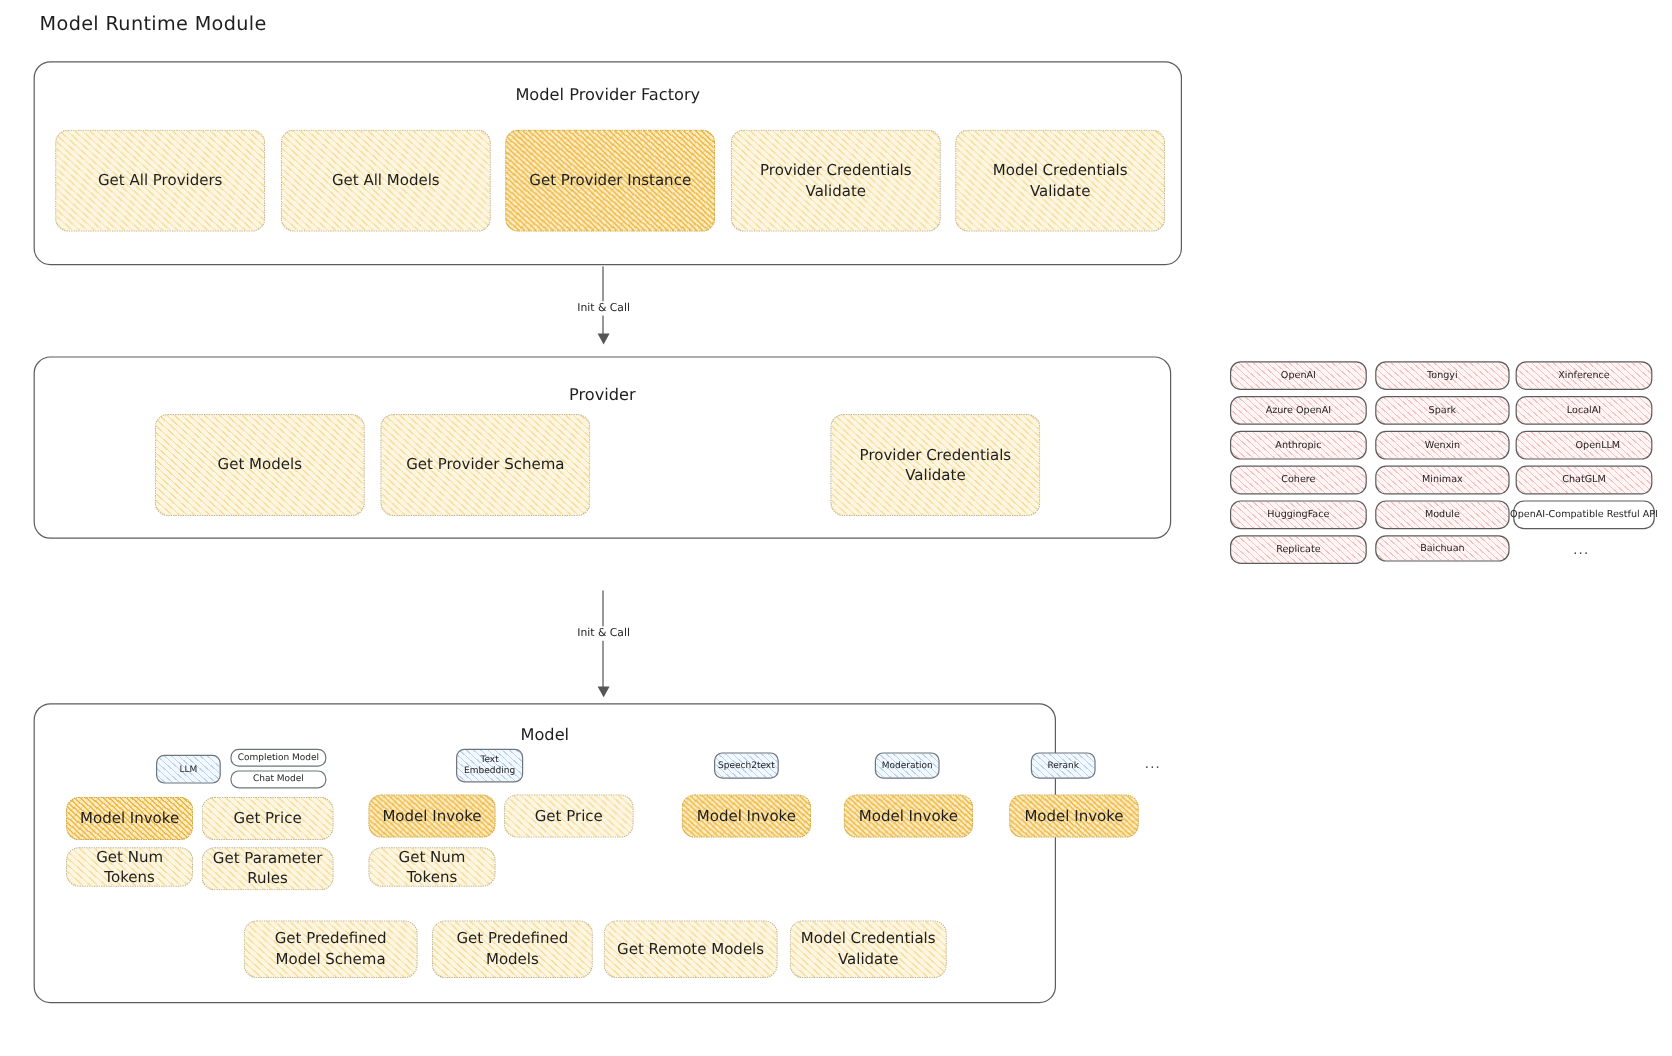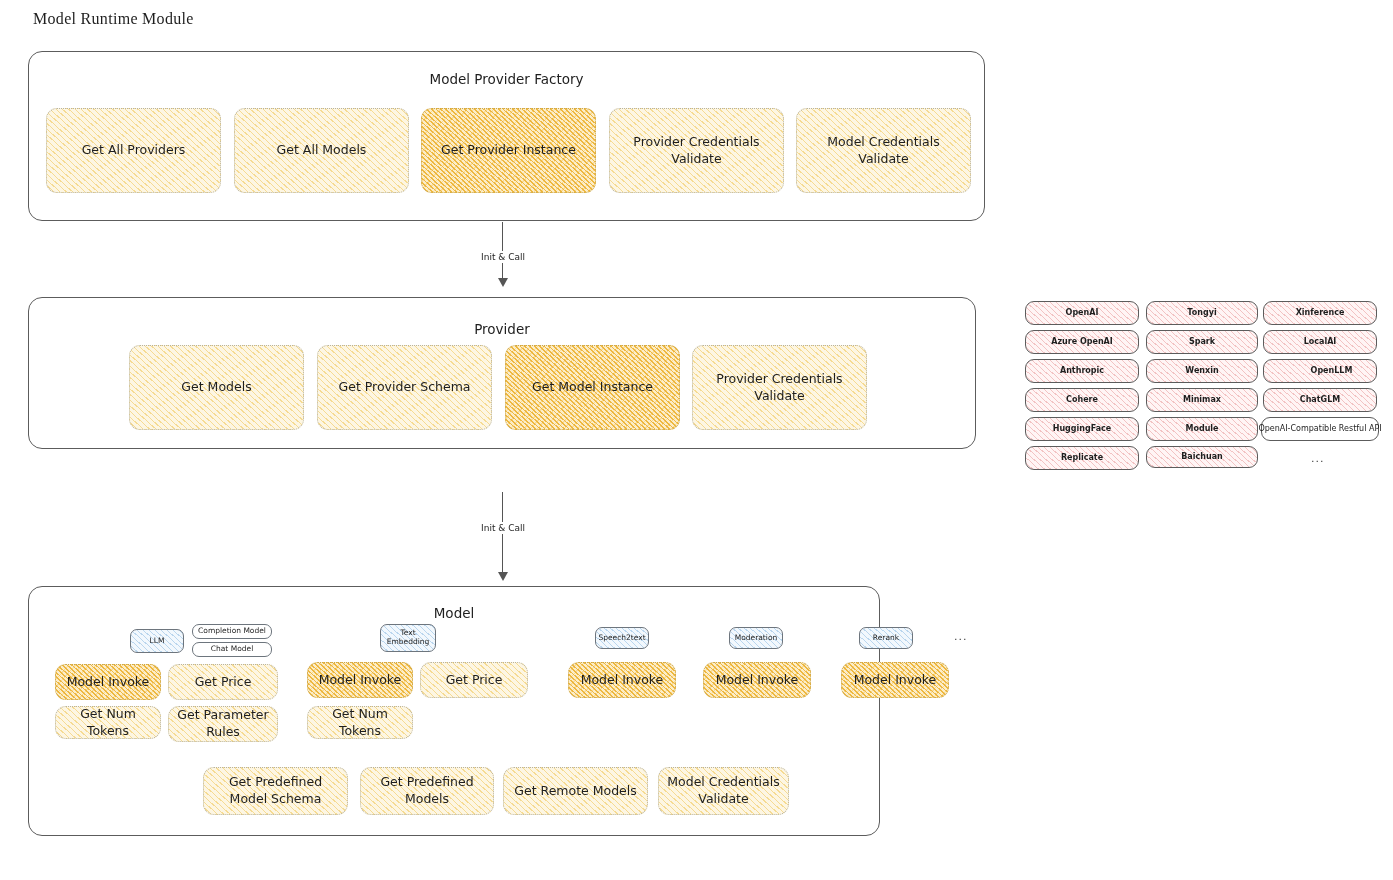--- a/index.html
+++ b/index.html
@@ -21,21 +21,20 @@
 
   
   .page-title {
     position: absolute;
     left: 33px;
     top: 10px;
     font-size: 16px;
     letter-spacing: 0.3px;
     color: #1e1e1e;
     white-space: nowrap;
-    font-family: Liberation Serif, serif;
   }
 
   
   .container {
     position: absolute;
     border: 1.3px solid #5c5c5c;
     border-radius: 14px;
     background: #ffffff;
     box-sizing: border-box;
   }
@@ -94,21 +93,20 @@
         rgba(252, 237, 200, 0) 5px);
   }
   .hachure-pink {
     background-color: #fff5f5;
     background-image:
       repeating-linear-gradient(42deg,
         rgba(224, 120, 120, 0.40) 0px,
         rgba(224, 120, 120, 0.40) 0.8px,
         rgba(255, 245, 245, 0) 0.8px,
         rgba(255, 245, 245, 0) 4px);
-    font-weight: bold;
   }
   .hachure-blue {
     background-color: #f2f8fd;
     background-image:
       repeating-linear-gradient(42deg,
         rgba(80, 150, 210, 0.35) 0px,
         rgba(80, 150, 210, 0.35) 0.8px,
         rgba(242, 248, 253, 0) 0.8px,
         rgba(242, 248, 253, 0) 4px);
   }
@@ -229,23 +227,20 @@
 
   <div class="container stack" style="left:28px; top:297px; width:948px; height:152px;">
     <div class="container-title" style="top:23px;">Provider</div>
 
     <div class="card hachure-light" style="left:100px; top:47px; width:175px; height:85px;">
       <span>Get Models</span>
     </div>
     <div class="card hachure-light" style="left:288px; top:47px; width:175px; height:85px;">
       <span>Get Provider Schema</span>
     </div>
-    <div class="card hachure-strong strong" style="left:476px; top:47px; width:175px; height:85px;">
-      <span>Get Model Instance</span>
-    </div>
     <div class="card hachure-light" style="left:663px; top:47px; width:175px; height:85px;">
       <span>Provider Credentials Validate</span>
     </div>
   </div>
 
   <div class="chip hachure-pink" style="left:1025px; top:301px; width:114px; height:24px;">
     <span>OpenAI</span>
     </div>
   <div class="chip hachure-pink" style="left:1025px; top:330px; width:114px; height:24px;">
     <span>Azure OpenAI</span>

